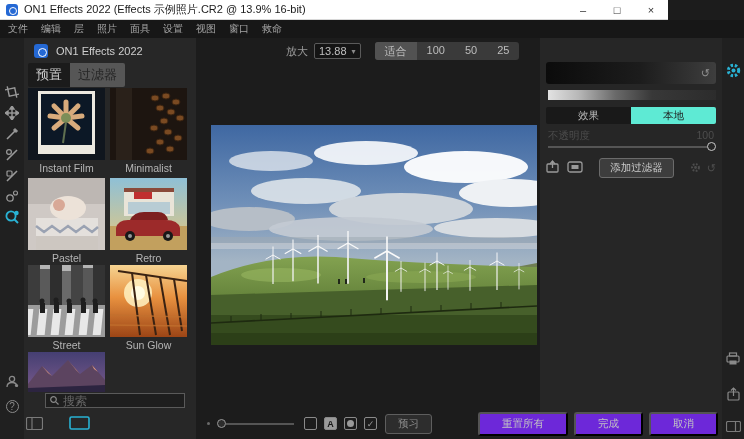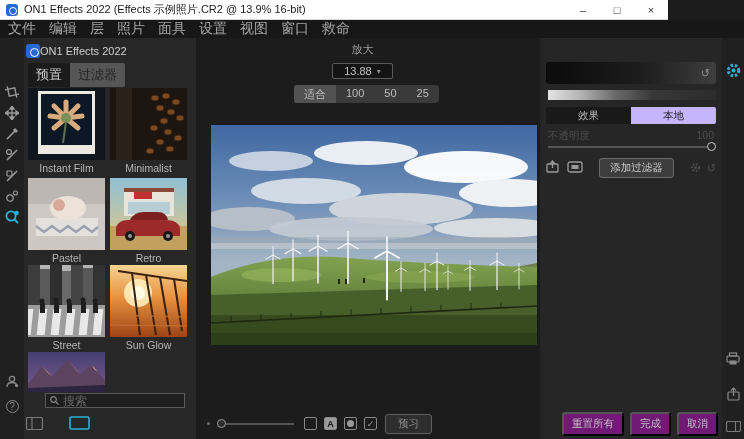--- a/index.html
+++ b/index.html
@@ -15,33 +15,33 @@
   .appicon:after { content:""; position:absolute; left:3px; top:3px; width:6px; height:6px;
                    border-radius:50%; border:1.5px solid #fff; }
   .wintitle { font-size:11px; color:#1b1b1b; }
   .wincontrols { margin-left:auto; display:flex; height:20px; }
   .winbtn { width:34px; height:20px; display:flex; align-items:center; justify-content:center;
             font-size:11px; color:#333; }
 
   
   .menubar { position:absolute; left:0; top:20px; width:744px; height:18px; background:#171717;
              display:flex; align-items:center; gap:13px; padding-left:8px; }
-  .menuitem { font-size:14px; color:#a6a6a6; }
+  .menuitem { font-size:10px; color:#a6a6a6; }
 
   
   .toolcol { position:absolute; left:0; top:38px; width:24px; height:401px; background:#202020; }
   .tool { position:absolute; left:4px; width:16px; height:16px; display:flex;
           align-items:center; justify-content:center; }
   .tool svg { display:block; }
   .helpglyph { font-size:10px; color:#8a8a8a; border:1px solid #8a8a8a; border-radius:50%;
                width:13px; height:13px; display:flex; align-items:center; justify-content:center; }
 
   
   .leftpanel { position:absolute; left:24px; top:38px; width:172px; height:401px; background:#272727; }
-  .panelhead { position:absolute; left:2px; top:6px; display:flex; align-items:center; gap:0; }
+  .panelhead { position:absolute; left:10px; top:6px; display:flex; align-items:center; gap:8px; }
   .on1logo { width:14px; height:14px; border-radius:3px; background:#2468d4; position:relative; }
   .on1logo:after { content:""; position:absolute; left:3.5px; top:3.5px; width:7px; height:7px;
                    border-radius:50%; border:1.5px solid #fff; }
   .paneltitle { font-size:11px; color:#cfcfcf; }
   .ptabs { position:absolute; left:4px; top:25px; display:flex; }
   .ptab { font-size:13px; padding:3px 8px; }
   .ptab.active { background:#1b1b1b; color:#cccccc; border-radius:2px 0 0 2px; }
   .ptab.inactive { background:#565656; color:#262626; border-radius:0 2px 2px 0; }
 
   .pcell { position:absolute; width:77px; }
@@ -56,44 +56,44 @@
                border:1px solid #5a5a5a; background:#1e1e1e; display:flex; align-items:center;
                padding:0 4px; gap:4px; }
   .searchbox input { background:transparent; border:none; outline:none; color:#bbb;
                      font-size:12px; width:110px; font-family:inherit; }
   .searchbox input::placeholder { color:#666; }
 
   .panelfooter-icon { position:absolute; top:378px; }
 
   
   .canvas { position:absolute; left:196px; top:38px; width:526px; height:401px; background:#1c1c1c; }
-  .zoomrow { position:absolute; left:90px; top:4px; display:flex; align-items:center; gap:6px;flex-direction:column; }
+  .zoomrow { position:absolute; left:90px; top:4px; display:flex; align-items:center; gap:6px; }
   .zoomlabel { font-size:11px; color:#9a9a9a; }
   .zoomselect { display:flex; align-items:center; gap:5px; background:#141414;
-                border:1px solid #5a5a5a; border-radius:2px; padding:1px 11px;
+                border:1px solid #5a5a5a; border-radius:2px; padding:1px 4px;
                 font-size:11px; color:#c0c0c0; height:16px; }
   .seg { display:flex; background:#3a3a3a; border-radius:3px; overflow:hidden; margin-left:8px; height:18px; }
   .segbtn { font-size:11px; color:#bdbdbd; padding:2px 10px; }
   .segbtn.sel { background:#525252; }
 
   .photo { position:absolute; left:15px; top:87px; width:326px; height:220px; }
 
   
   .rightpanel { position:absolute; left:540px; top:38px; width:182px; height:401px; background:#262626; }
   .histbox { position:absolute; left:6px; top:24px; width:170px; height:22px; border-radius:3px;
              background:linear-gradient(90deg,#0b0b0b 0%, #1c1c1c 55%, #3e3e3e 100%);
              display:flex; align-items:center; }
   .histreset { margin-left:auto; margin-right:6px; color:#8f8f8f; font-size:11px; }
   .gradbar { position:absolute; left:8px; top:52px; width:168px; height:10px;
              background:linear-gradient(90deg,#e2e2e2 0%,#b8b8b8 18%,#6a6a6a 40%,#383838 62%,#2c2c2c 100%); }
   .rtabs { position:absolute; left:6px; top:69px; width:170px; height:17px; display:flex;
            border-radius:2px; overflow:hidden; }
   .rtab { flex:1; display:flex; align-items:center; justify-content:center; font-size:10.5px; }
   .rtab.active { background:#191919; color:#b2b2b2; }
-  .rtab.inactive { background:#c4b5fd; color:#1f1f1f; }
+  .rtab.inactive { background:#5eead4; color:#1f1f1f; }
   .oprow { position:absolute; left:8px; top:91px; width:166px; display:flex; font-size:10.5px; color:#4d4d4d; }
   .opval { margin-left:auto; }
   .slider { position:absolute; left:8px; top:108px; width:166px; height:2px; background:#555; }
   .sliderknob { position:absolute; right:-2px; top:-4px; width:9px; height:9px; border-radius:50%;
                 background:#262626; border:1.5px solid #c9c9c9; }
   .filtrow { position:absolute; left:6px; top:120px; width:170px; height:20px; display:flex; align-items:center; }
   .addfilter { margin:0 auto; background:#3d3d3d; border:1px solid #6b6b6b; border-radius:3px;
                color:#c9c9c9; font-size:10.5px; padding:2px 10px; }
   .dimicon { color:#4d4d4d; font-size:11px; }
 
@@ -110,21 +110,21 @@
              background:#2c2c2c; margin-left:7px; }
   .cmptrack { width:68px; height:2px; background:#555; }
   .sqicon { width:13px; height:13px; border:1px solid #8a8a8a; border-radius:2px;
             display:flex; align-items:center; justify-content:center; }
   .sqicon.lit { background:#9a9a9a; color:#161616; font-size:9px; font-weight:bold; }
   .sqicon .dotfill { width:7px; height:7px; border-radius:50%; background:#9a9a9a; }
   .sqicon.chk { color:#9a9a9a; font-size:9px; }
   .previewbtn { border:1px solid #5e5e5e; background:#2d2d2d; color:#8c8c8c; font-size:10.5px;
                 border-radius:3px; padding:2px 12px; margin-left:8px; }
   .footbtns { margin-left:auto; display:flex; gap:6px; margin-right:26px; }
-  .footbtn { background:#701a75; color:#c3c3c3; font-size:10.5px; border-radius:3px; padding:3px 8px; }
+  .footbtn { background:#6d28d9; color:#c3c3c3; font-size:10.5px; border-radius:3px; padding:3px 22px; }
 </style>
 </head>
 <body>
 
 <div id="app">
 
   <div class="titlebar">
     <div class="appicon"></div>
     <div class="wintitle">ON1 Effects 2022 (Effects 示例照片.CR2 @ 13.9% 16-bit)</div>
     <div class="wincontrols">

